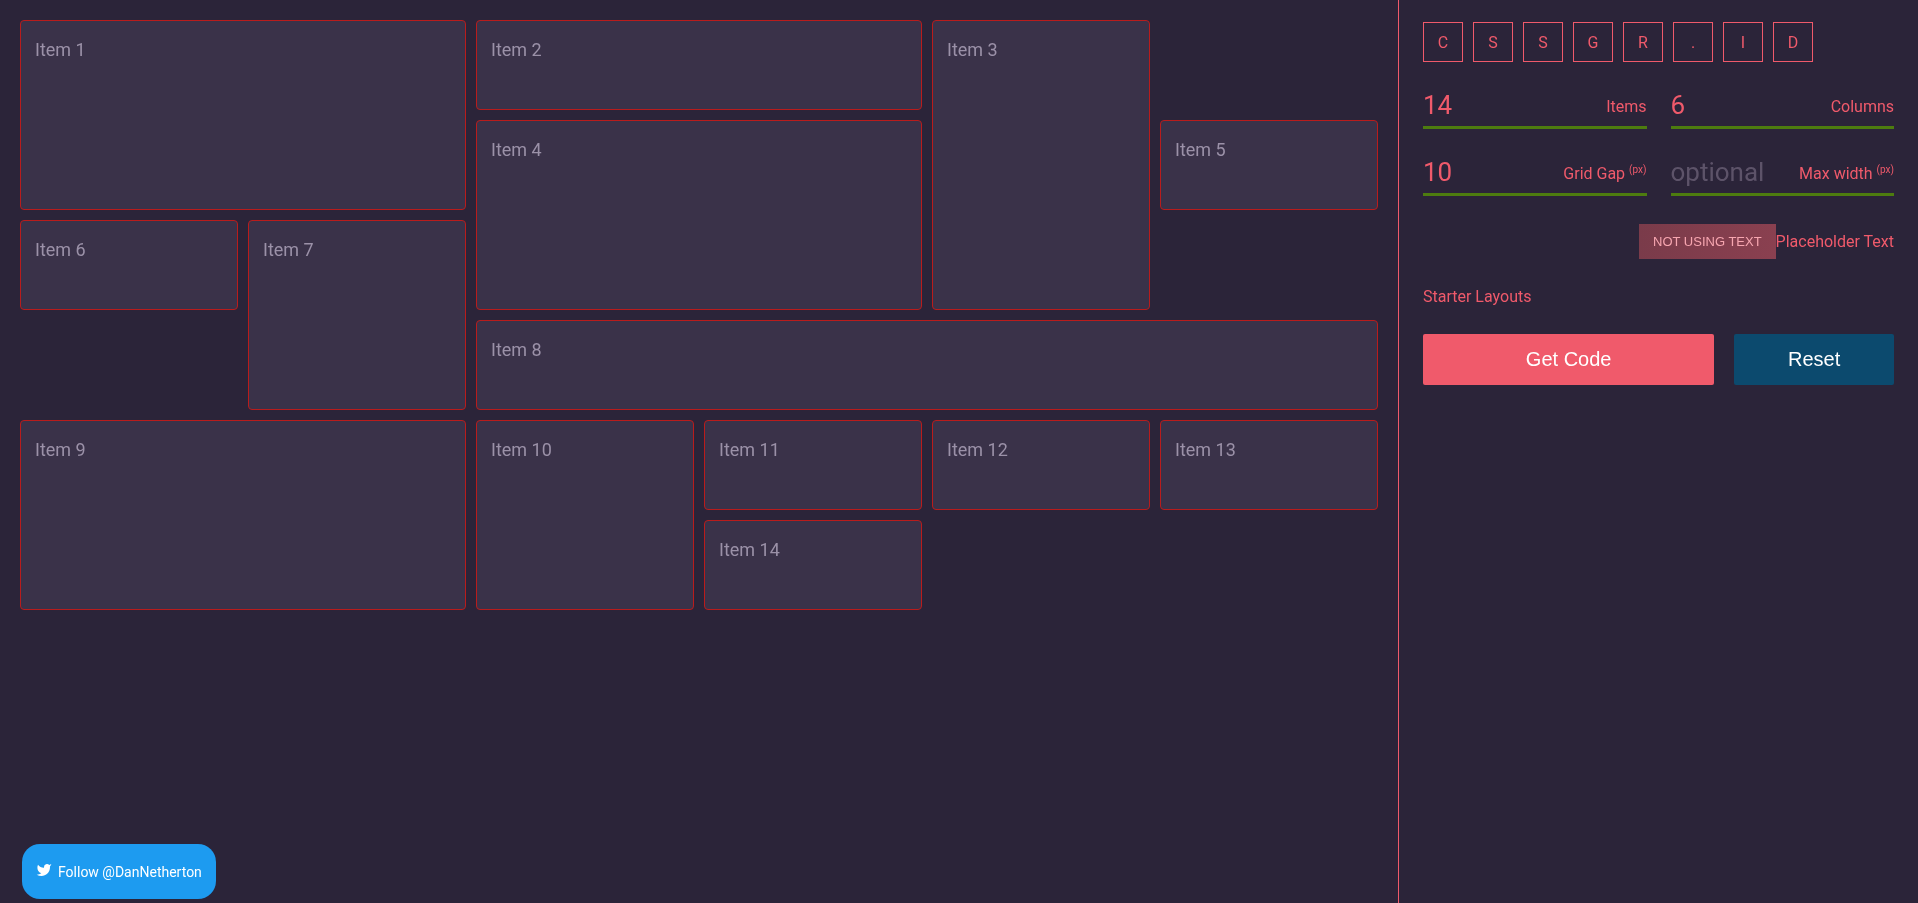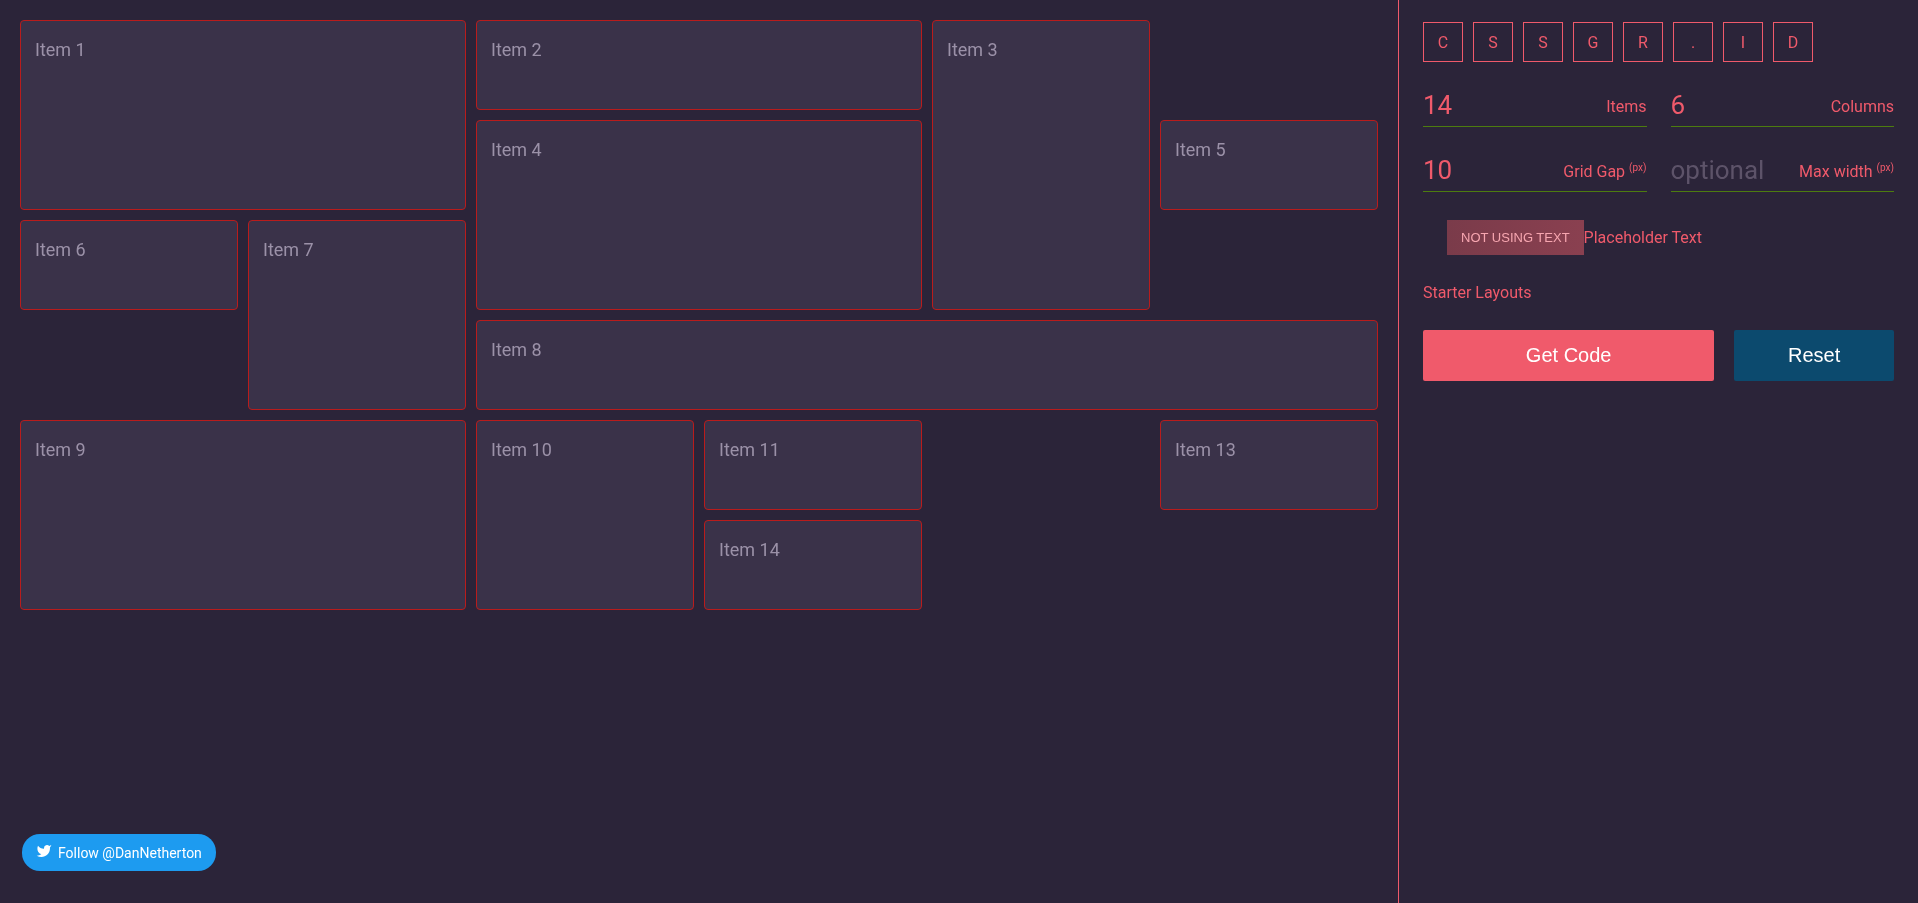--- a/index.html
+++ b/index.html
@@ -82,21 +82,21 @@
   font-size: 16px;
   font-weight: 400;
 }
 .input-row {
   display: flex;
   gap: 24px;
 }
 .input-group {
   flex: 1;
   position: relative;
-  border-bottom: 1px solid #4d7c0f;
+  border-bottom: 3px solid #4d7c0f;
   padding-bottom: 6px;
 }
 .input-group input {
   width: 100%;
   background: transparent;
   border: none;
   outline: none;
   color: #f05a6b;
   font-size: 26px;
   font-family: inherit;
@@ -110,21 +110,21 @@
   bottom: 10px;
   color: #f05a6b;
   font-size: 16px;
 }
 .input-label sup {
   font-size: 10px;
   vertical-align: super;
 }
 .placeholder-row {
   display: flex;
-  justify-content: flex-start;
+  justify-content: flex-end;
   align-items: center;
   padding-left: 24px;
 }
 .not-using-btn {
   background: linear-gradient(90deg, #7a3b4a, #8a4050);
   color: #f7a6b0;
   border: none;
   padding: 10px 14px;
   font-size: 13px;
   cursor: pointer;
@@ -180,25 +180,25 @@
   cursor: pointer;
   color: #fff;
   border-radius: 2px;
 }
 .btn-primary { background: #f05a6b; flex: 2; }
 .btn-secondary { background: #0c4a6e; flex: 1; }
 
 .twitter-follow {
   position: absolute;
   left: 22px;
-  bottom: 32px;
+  bottom: 4px;
   background: #1d9bf0;
   color: #fff;
   border-radius: 18px;
-  padding: 9px 14px;
+  padding: 18px 14px;
   font-size: 14px;
   display: flex;
   align-items: center;
   gap: 6px;
   cursor: pointer;
 }
 .twitter-follow svg {
   width: 16px;
   height: 16px;
   fill: #fff;
@@ -214,20 +214,21 @@
       <div class="grid-item item-2">Item 2</div>
       <div class="grid-item item-3">Item 3</div>
       <div class="grid-item item-4">Item 4</div>
       <div class="grid-item item-5">Item 5</div>
       <div class="grid-item item-6">Item 6</div>
       <div class="grid-item item-7">Item 7</div>
       <div class="grid-item item-8">Item 8</div>
       <div class="grid-item item-9">Item 9</div>
       <div class="grid-item item-10">Item 10</div>
       <div class="grid-item item-11">Item 11</div>
+      <div class="grid-item item-12">Item 12</div>
       <div class="grid-item item-13">Item 13</div>
       <div class="grid-item item-14">Item 14</div>
     </div>
     <div class="twitter-follow">
       <span>
         <svg viewBox="0 0 24 24">
             <path d="M23 3a10.9 10.9 0 0 1-3.14 1.53 4.48 4.48 0 0 0-7.86 3v1A10.66 10.66 0 0 1 3 4s-4 9 5 13a11.64 11.64 0 0 1-7 2c9 5 20 0 20-11.5a4.5 4.5 0 0 0-.08-.83A7.72 7.72 0 0 0 23 3z"></path>
           </svg>
       </span>
       <span>Follow @DanNetherton</span>

